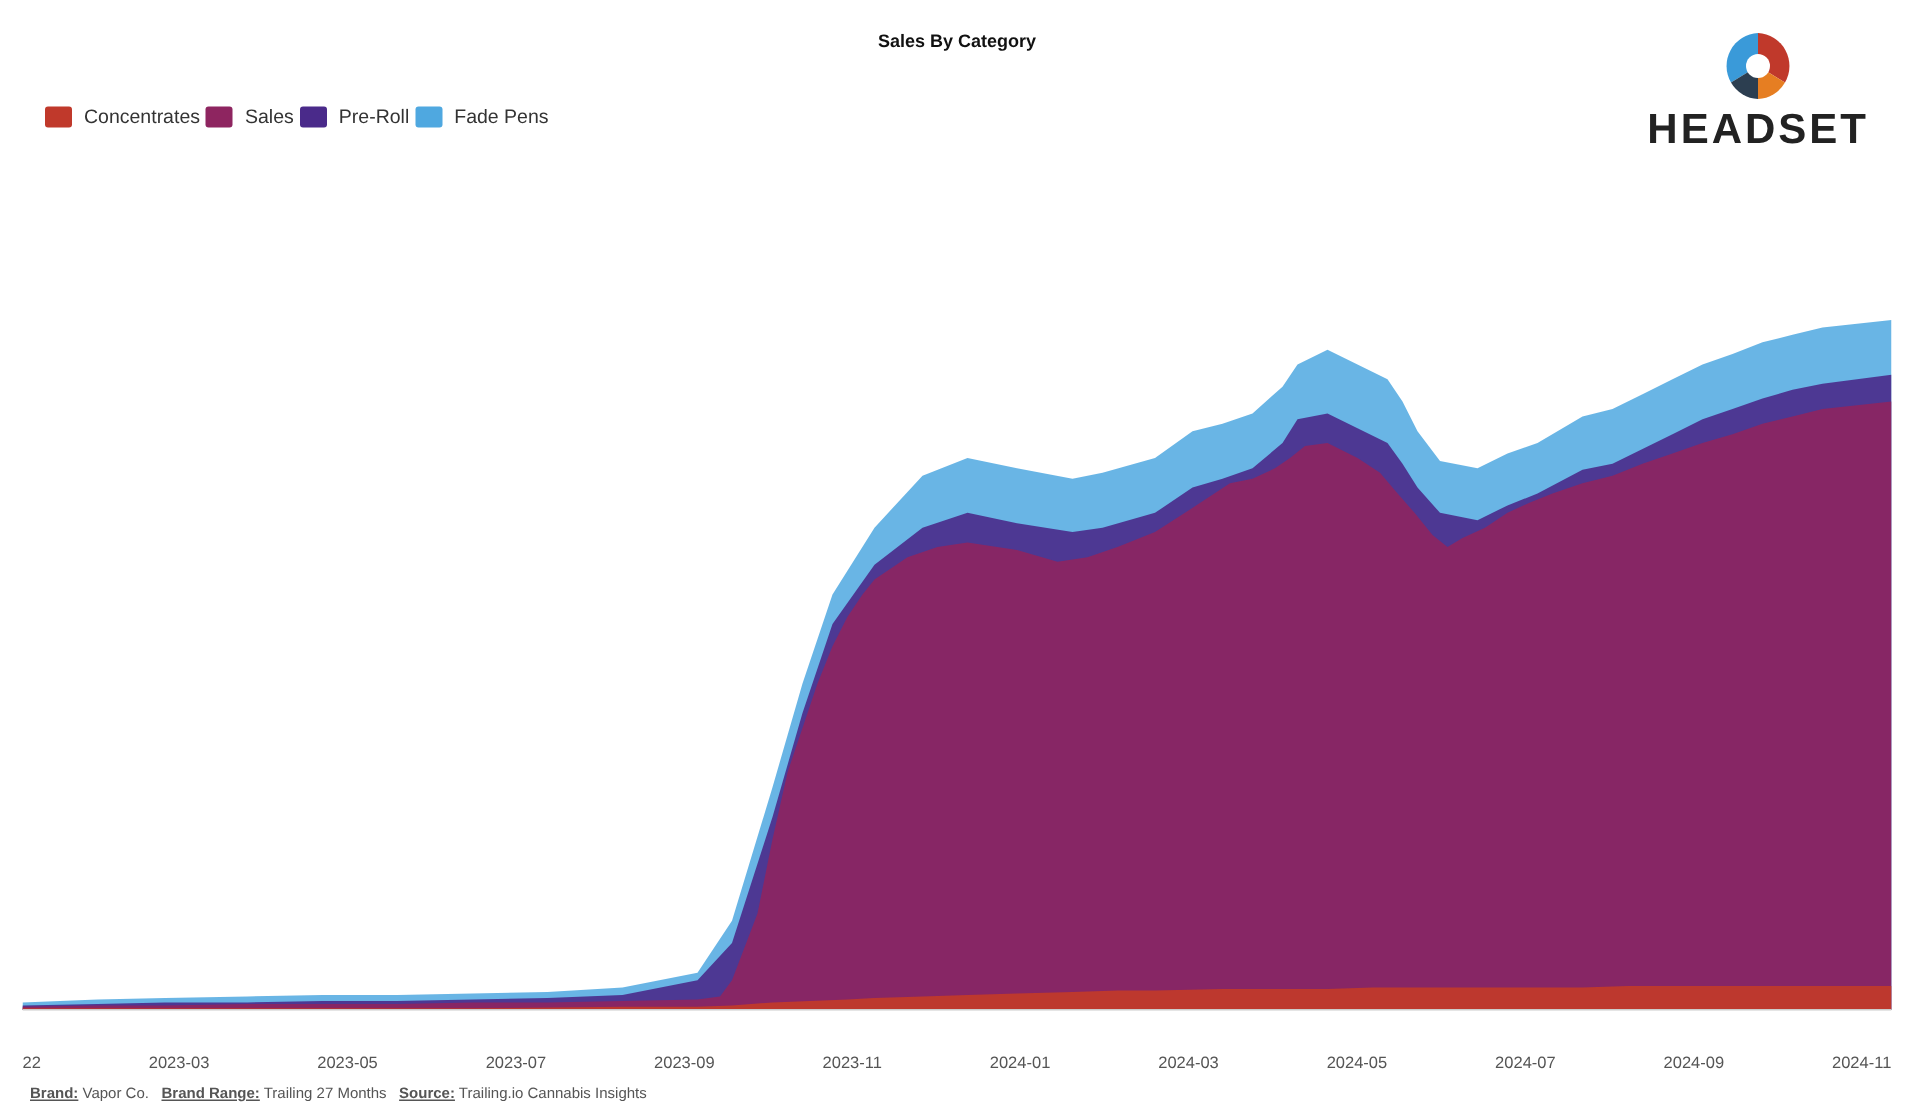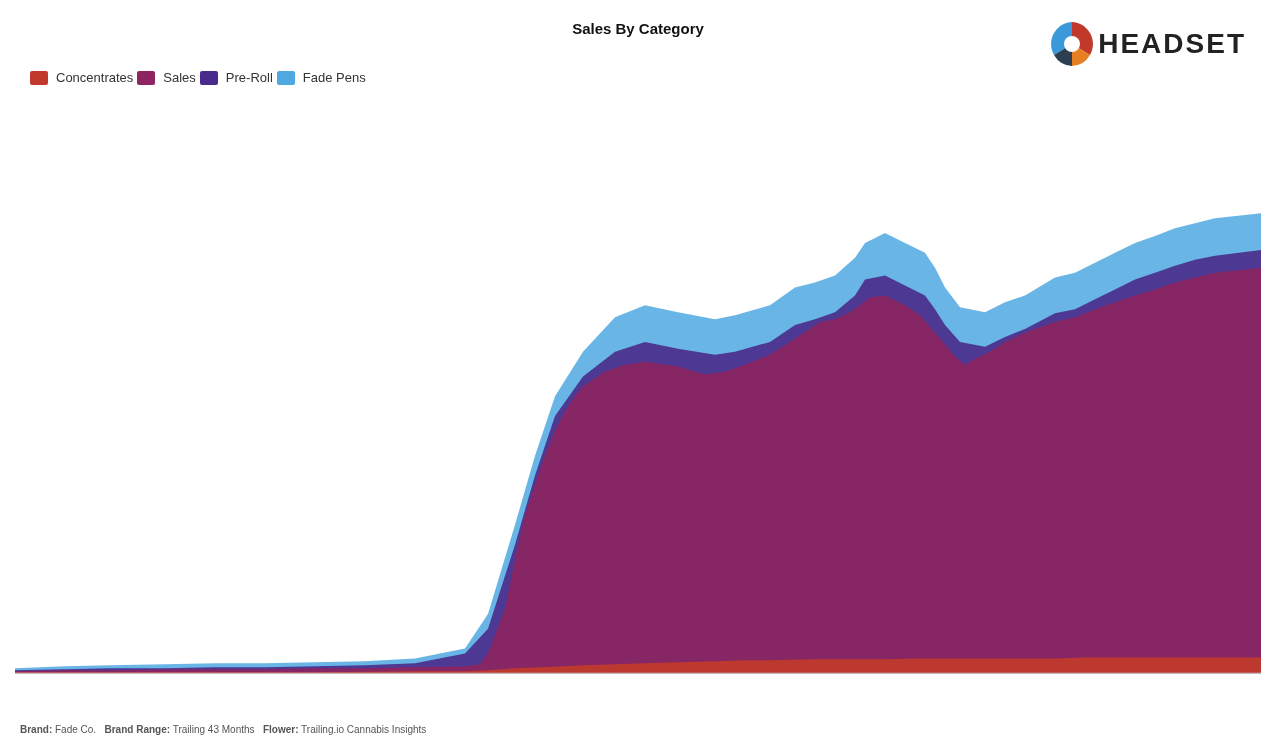--- a/index.html
+++ b/index.html
@@ -16,39 +16,40 @@
       position: relative;
       background: #fff;
     }
     
     .logo-area {
       position: absolute;
       top: 18px;
       right: 30px;
       display: flex;
       align-items: center;
+      flex-direction: column;
     }
     .logo-icon {
       width: 52px;
       height: 52px;
     }
     .logo-text {
       font-size: 28px;
       font-weight: 900;
       letter-spacing: 2px;
       color: #222;
     }
     
     .chart-title {
       position: absolute;
       top: 20px;
       left: 0;
       right: 0;
       text-align: center;
-      font-size: 15px;
+      font-size: 12px;
       font-weight: 700;
       color: #111;
     }
     
     .legend {
       position: absolute;
       top: 70px;
       left: 30px;
       display: flex;
       flex-direction: row;
@@ -90,20 +91,21 @@
     .footer-info {
       position: absolute;
       bottom: 6px;
       left: 20px;
       font-size: 10px;
       color: #555;
       line-height: 1.5;
     }
     .footer-info span.label {
       font-weight: 700;
+      text-decoration: underline;
     }
   </style>
 </head>
 <body>
 
 <div class="page-container">
 
   <div class="logo-area">
     <svg class="logo-icon" viewBox="0 0 52 52" xmlns="http://www.w3.org/2000/svg">
 
@@ -214,25 +216,39 @@
            L900,605 L930,605 L945,605
            L970,605 L990,605 L1010,605
            L1040,605 L1070,604 L1100,604
            L1130,604 L1160,604 L1200,604 L1246,604
            L1246,620 L0,620 Z" fill="#c0392b" opacity="0.95"></path>
 
       <line x1="0" y1="620" x2="1246" y2="620" stroke="#ccc" stroke-width="1"></line>
     </svg>
   </div>
 
+  <div class="x-axis">
+    <span>22</span>
+    <span>2023-03</span>
+    <span>2023-05</span>
+    <span>2023-07</span>
+    <span>2023-09</span>
+    <span>2023-11</span>
+    <span>2024-01</span>
+    <span>2024-03</span>
+    <span>2024-05</span>
+    <span>2024-07</span>
+    <span>2024-09</span>
+    <span>2024-11</span>
+  </div>
 
   <div class="footer-info">
     <span class="label">Brand:</span>
-    <span>Fade Co.</span>
+    <span>Vapor Co.</span>
     &nbsp;
     <span class="label">Brand Range:</span>
-    <span>Trailing 43 Months</span>
+    <span>Trailing 27 Months</span>
     &nbsp;
-    <span class="label">Flower:</span>
+    <span class="label">Source:</span>
     <span>Trailing.io Cannabis Insights</span>
   </div>
 
 </div>
 
 </body></html>

